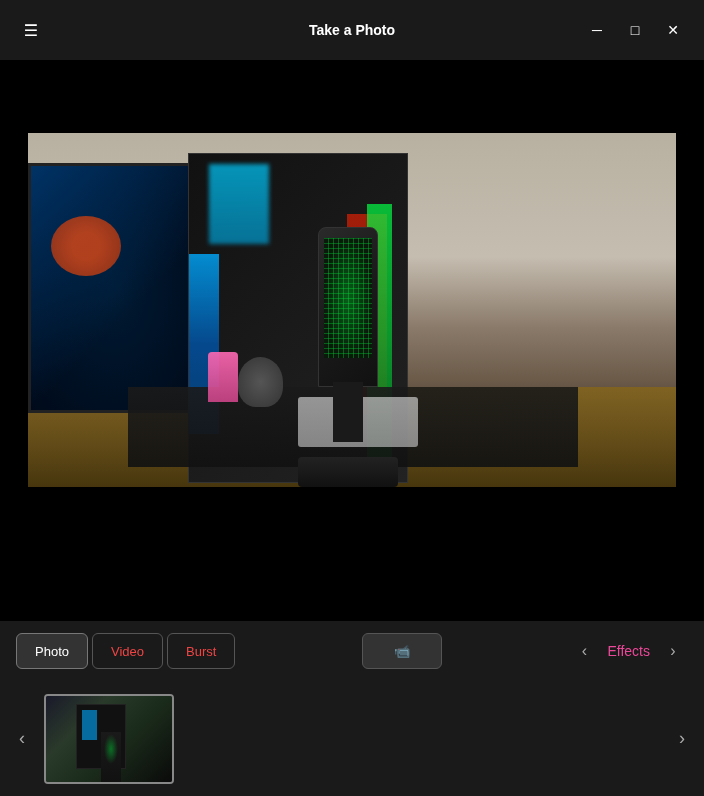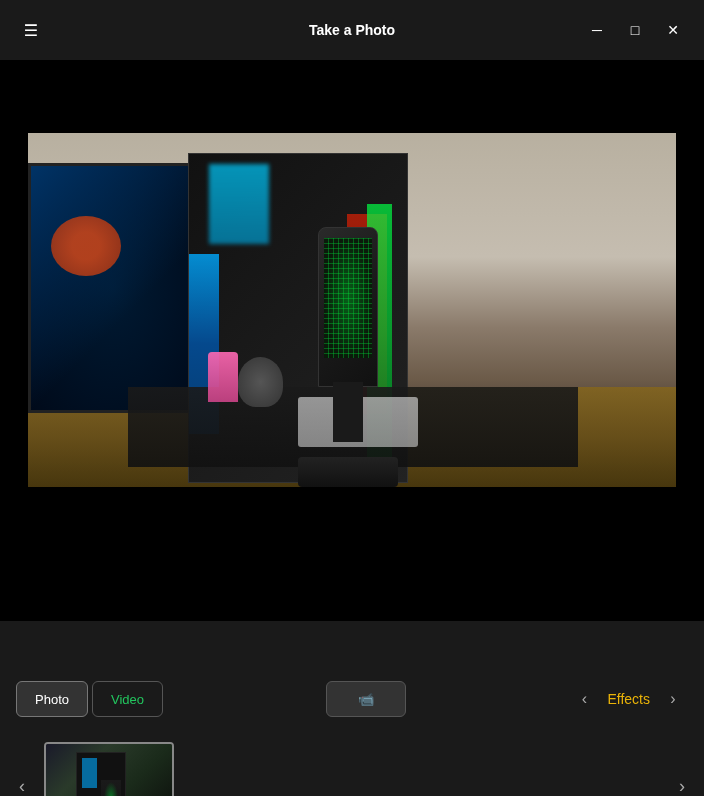--- a/index.html
+++ b/index.html
@@ -337,35 +337,34 @@
       height: 175px;
       background-color: #1a1a1a;
     }
 
     .toolbar-top {
       height: 60px;
       display: flex;
       align-items: center;
       padding: 0 16px;
       gap: 8px;
-      margin-top: 48px;
     }
 
     .tab-group {
       display: flex;
       gap: 4px;
     }
 
     .tab-btn {
       height: 36px;
       padding: 0 18px;
       background: transparent;
       border: 1px solid #555;
       border-radius: 6px;
-      color: #22c55e;
+      color: #ef4444;
       font-size: 13px;
       cursor: pointer;
     }
 
     .tab-btn.active {
       background-color: #333333;
       border-color: #777;
       color: #ffffff;
     }
 
@@ -401,21 +400,21 @@
       color: #aaaaaa;
       cursor: pointer;
       font-size: 16px;
       display: flex;
       align-items: center;
       justify-content: center;
       border-radius: 4px;
     }
 
     .effects-label {
-      color: #eab308;
+      color: #ec4899;
       font-size: 14px;
     }
 
     
     .thumbnail-strip {
       height: 115px;
       display: flex;
       align-items: center;
       padding: 0 8px;
       gap: 8px;
@@ -560,20 +559,21 @@
     </div>
   </div>
 </div>
 
 <div class="bottom-toolbar">
   <div class="toolbar-top">
 
     <div class="tab-group">
       <button class="tab-btn active">Photo</button>
       <button class="tab-btn">Video</button>
+      <button class="tab-btn">Burst</button>
     </div>
 
     <div class="spacer"></div>
 
     <button class="record-btn">
       <span>📹</span>
     </button>
 
     <div class="spacer"></div>
 

